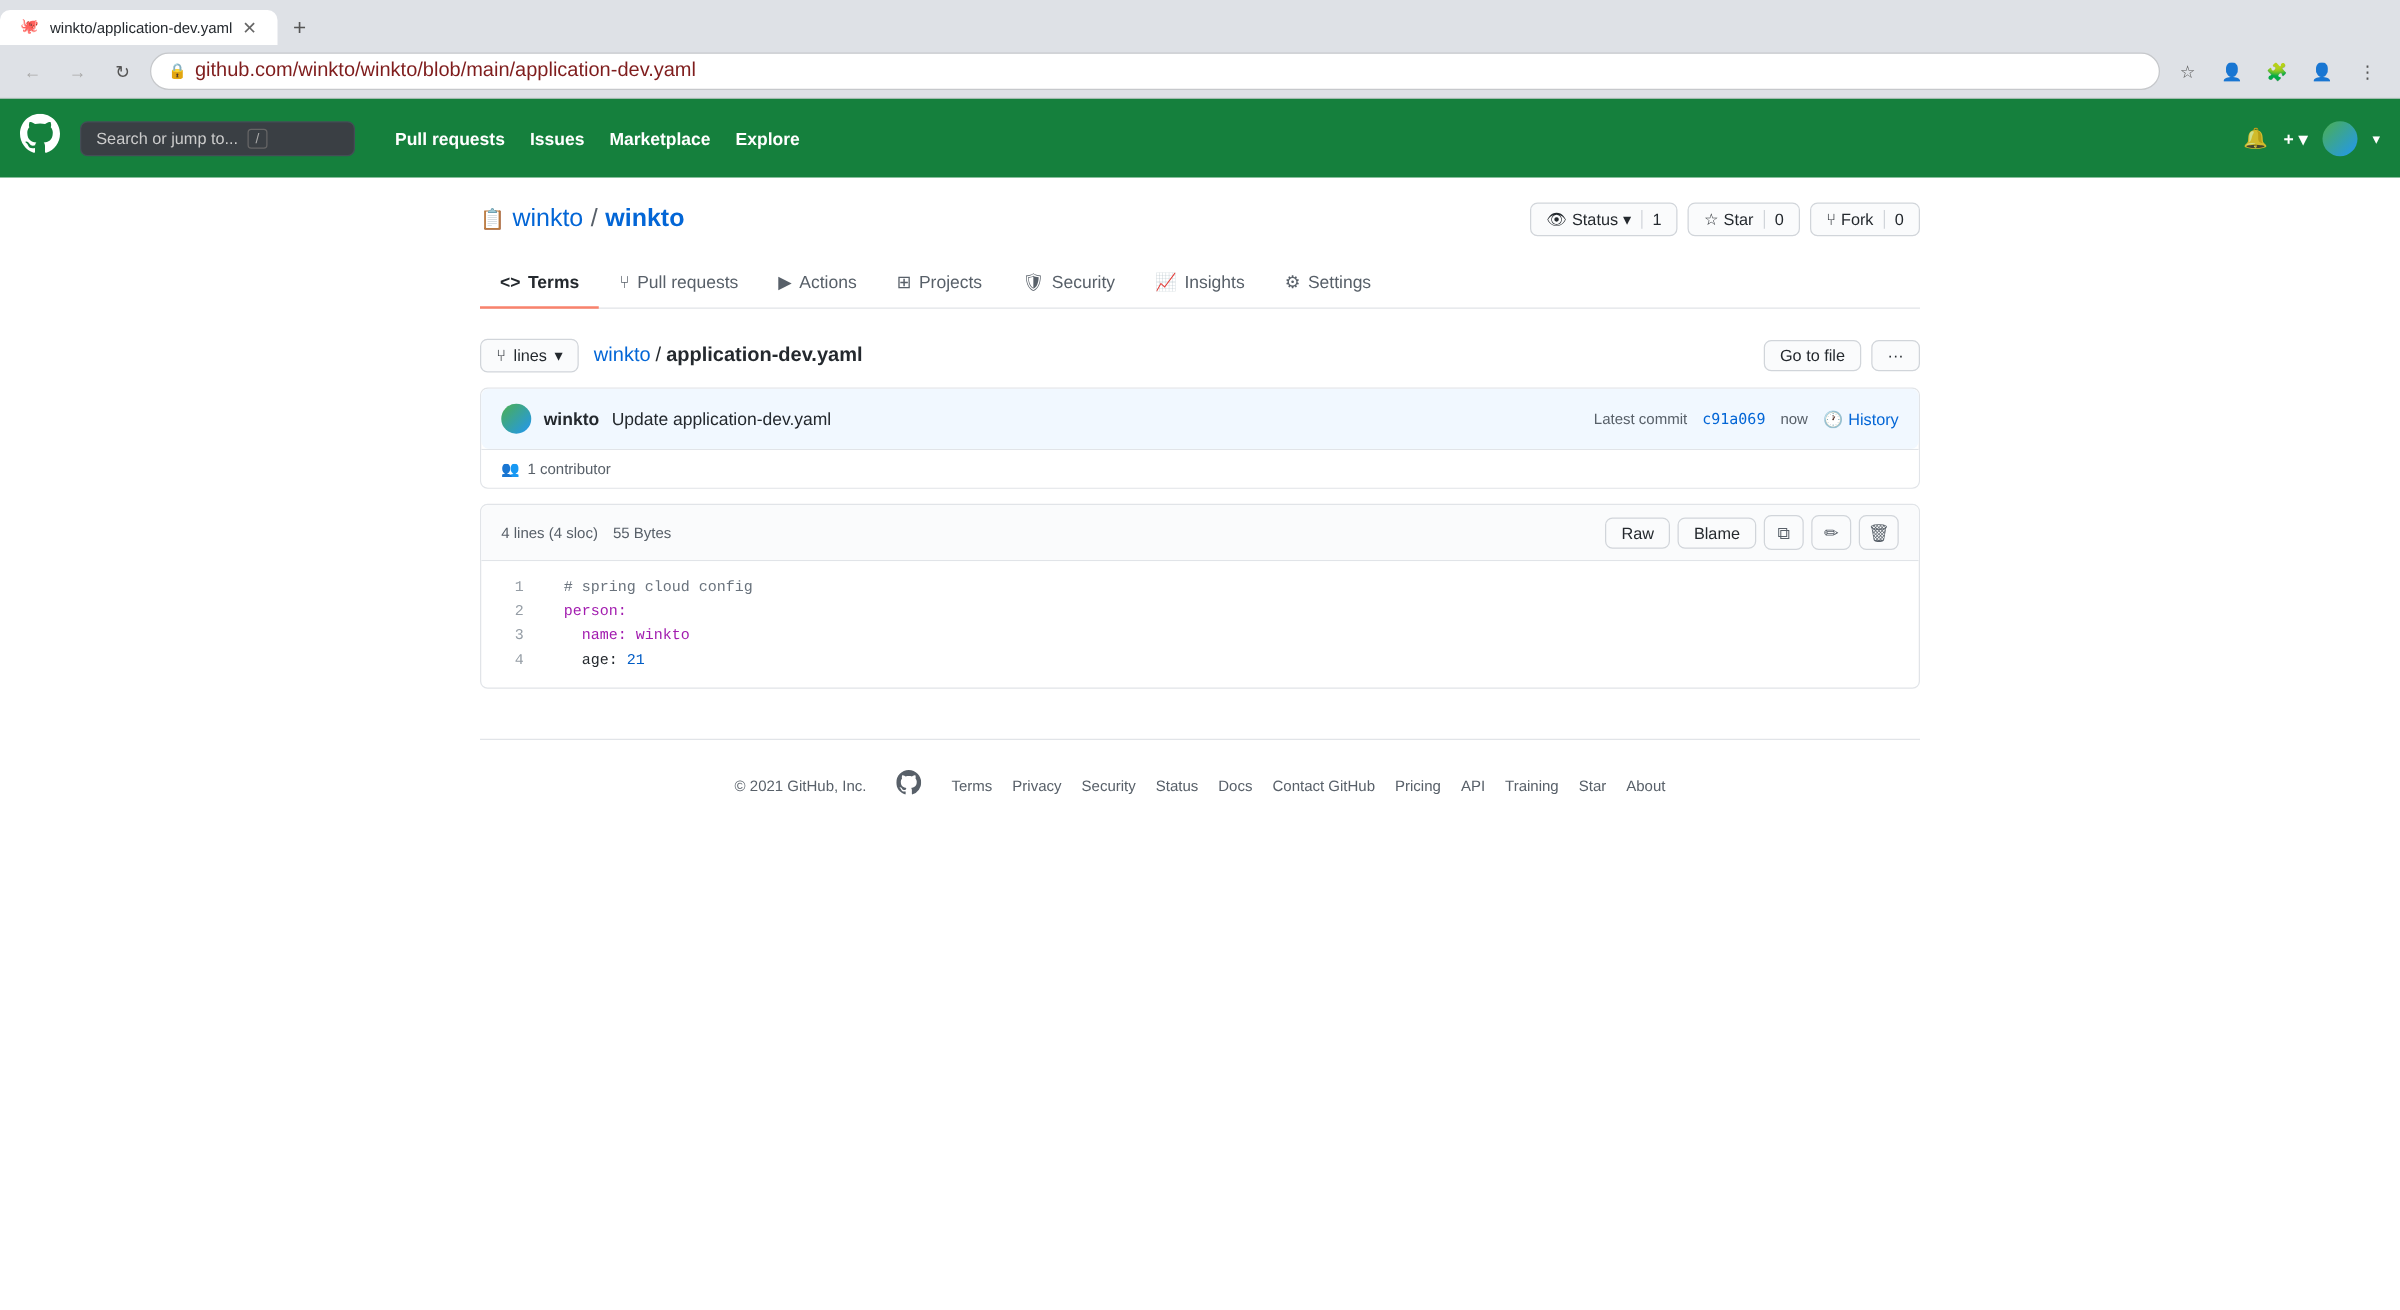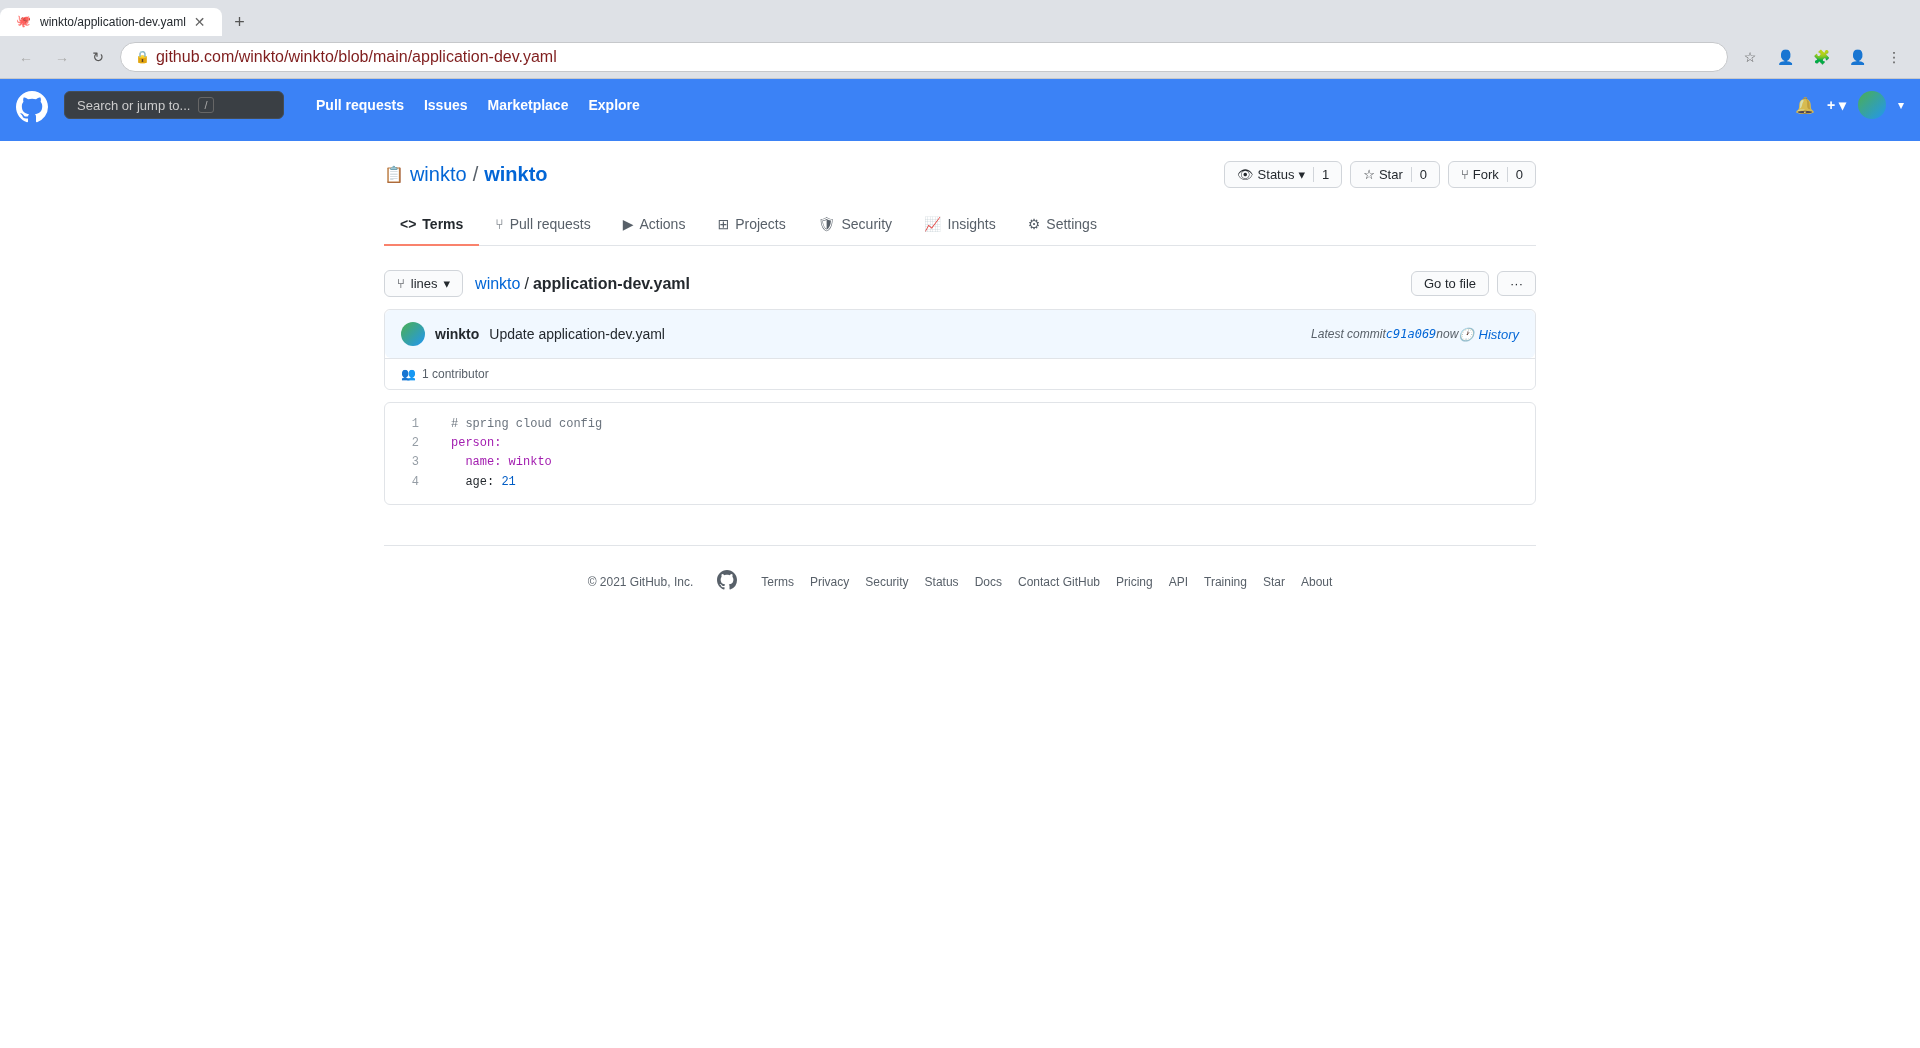--- a/index.html
+++ b/index.html
@@ -16,21 +16,21 @@
     .browser-toolbar { display: flex; align-items: center; padding: 6px 12px; gap: 8px; background: #dee1e6; }
     .browser-nav-btn { width: 28px; height: 28px; border-radius: 50%; display: flex; align-items: center; justify-content: center; cursor: pointer; color: #555; font-size: 14px; }
     .browser-nav-btn.disabled { color: #aaa; cursor: default; }
     .browser-address-bar { flex: 1; background: #fff; border: 1px solid #c6c8cb; border-radius: 20px; padding: 5px 14px; font-size: 13px; color: #24292e; display: flex; align-items: center; gap: 6px; }
     .browser-address-bar .lock-icon { color: #555; font-size: 12px; }
     .browser-address-text { color: #7f1d1d; font-size: 16px; }
     .browser-actions { display: flex; align-items: center; gap: 8px; }
     .browser-action-btn { width: 28px; height: 28px; border-radius: 50%; display: flex; align-items: center; justify-content: center; cursor: pointer; color: #555; font-size: 14px; }
 
     
-    .gh-header { background: #3b82f6; color: #fff; padding: 12px 16px; display: flex; align-items: flex-start; gap: 16px; }
+    .gh-header { background: #15803d; color: #fff; padding: 12px 16px; display: flex; align-items: center; gap: 16px; }
     .gh-logo { color: #fff; font-size: 24px; cursor: pointer; }
     .gh-search { background: #3a3f44; border: 1px solid #444d56; border-radius: 6px; padding: 5px 12px; color: #ccc; font-size: 13px; display: flex; align-items: center; gap: 8px; width: 220px; cursor: text; }
     .gh-search-slash { border: 1px solid #666; border-radius: 3px; padding: 1px 5px; font-size: 11px; color: #aaa; }
     .gh-nav { display: flex; gap: 4px; margin-left: 8px; }
     .gh-nav-item { color: #fff; font-size: 14px; font-weight: 600; padding: 6px 8px; cursor: pointer; text-decoration: none; }
     .gh-header-right { margin-left: auto; display: flex; align-items: center; gap: 12px; }
     .gh-icon-btn { color: #fff; cursor: pointer; font-size: 16px; opacity: 0.8; }
     .gh-plus-btn { display: flex; align-items: center; color: #fff; cursor: pointer; font-size: 14px; font-weight: 600; }
     .gh-avatar { width: 28px; height: 28px; border-radius: 50%; background: linear-gradient(135deg, #4caf50, #2196f3); cursor: pointer; }
 
@@ -63,21 +63,21 @@
     .file-action-btn { border: 1px solid #d1d5da; border-radius: 6px; padding: 4px 12px; font-size: 13px; cursor: pointer; background: #fafbfc; color: #24292e; }
     .file-action-icon-btn { width: 32px; height: 28px; border: 1px solid #d1d5da; border-radius: 6px; display: flex; align-items: center; justify-content: center; cursor: pointer; background: #fafbfc; color: #586069; font-size: 14px; }
 
     
     .commit-box { border: 1px solid #e1e4e8; border-radius: 6px; margin-bottom: 12px; }
     .commit-info { display: flex; align-items: center; justify-content: space-between; padding: 12px 16px; background: #f1f8ff; border-radius: 6px; }
     .commit-left { display: flex; align-items: center; gap: 10px; }
     .commit-avatar { width: 24px; height: 24px; border-radius: 50%; background: linear-gradient(135deg, #4caf50, #2196f3); }
     .commit-author { font-weight: 600; color: #24292e; font-size: 14px; }
     .commit-message { color: #24292e; font-size: 14px; }
-    .commit-right { display: flex; align-items: center; color: #586069; font-size: 12px; font-style: italic; }
+    .commit-right { display: flex; align-items: center; gap: 12px; color: #586069; font-size: 12px; }
     .commit-sha { color: #0366d6; cursor: pointer; font-family: monospace; }
     .history-link { display: flex; align-items: center; gap: 4px; color: #0366d6; cursor: pointer; font-size: 13px; }
 
     
     .contributors-bar { padding: 8px 16px; border-top: 1px solid #e1e4e8; background: #fff; border-radius: 0 0 6px 6px; display: flex; align-items: center; gap: 6px; color: #586069; font-size: 12px; }
 
     
     .file-content-box { border: 1px solid #e1e4e8; border-radius: 6px; }
     .file-content-header { display: flex; align-items: center; justify-content: space-between; padding: 8px 16px; border-bottom: 1px solid #e1e4e8; background: #fafbfc; border-radius: 6px 6px 0 0; }
     .file-meta { color: #586069; font-size: 12px; display: flex; gap: 12px; }
@@ -250,20 +250,39 @@
         </span>
       </div>
     </div>
     <div class="contributors-bar">
       <span>👥</span>
       <span>1 contributor</span>
     </div>
   </div>
 
   <div class="file-content-box">
+    <div class="file-content-header">
+      <div class="file-meta">
+        <span>4 lines (4 sloc)</span>
+        <span>55 Bytes</span>
+      </div>
+      <div class="file-content-actions">
+        <div class="file-action-btn">Raw</div>
+        <div class="file-action-btn">Blame</div>
+        <div class="file-action-icon-btn">
+          <span>⧉</span>
+        </div>
+        <div class="file-action-icon-btn">
+          <span>✏</span>
+        </div>
+        <div class="file-action-icon-btn">
+          <span>🗑</span>
+        </div>
+      </div>
+    </div>
     <div class="code-block">
       <div class="code-line">
         <span class="line-num">1</span>
         <span class="line-content code-comment"># spring cloud config</span>
       </div>
       <div class="code-line">
         <span class="line-num">2</span>
         <span class="line-content code-key">person:</span>
       </div>
       <div class="code-line">

